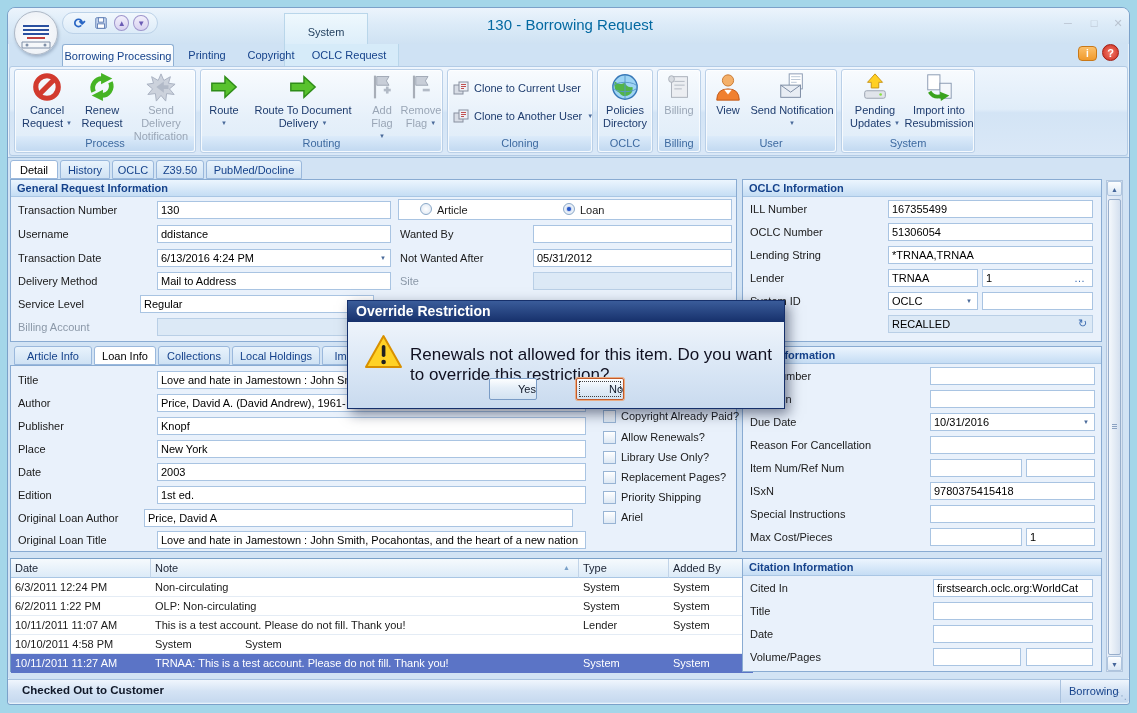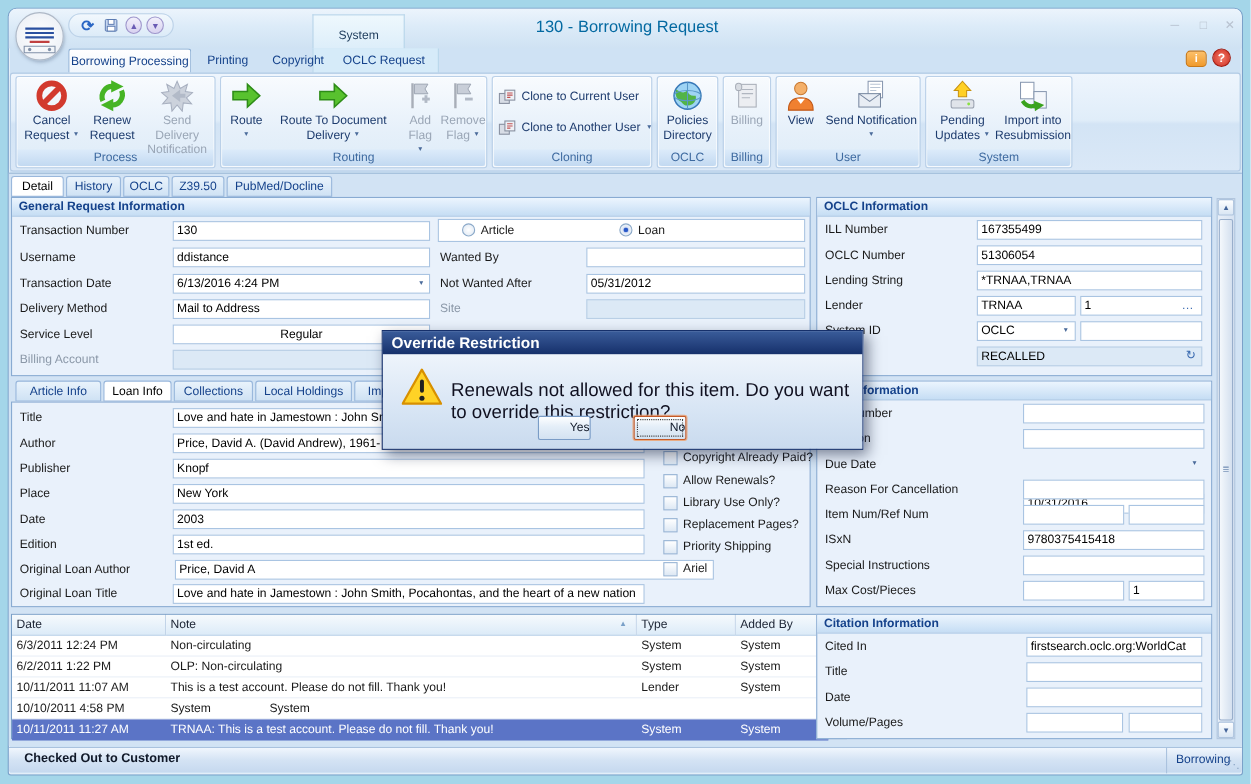--- a/index.html
+++ b/index.html
@@ -275,21 +275,21 @@
   <span class="lbl" style="left:18px;top:201px">Transaction Number</span>
   <input class="fld" style="left: 157px; top: 201px; width: 234px;" value="130">
   <span class="lbl" style="left:18px;top:225px">Username</span>
   <input class="fld" style="left: 157px; top: 225px; width: 234px;" value="ddistance">
   <span class="lbl" style="left:18px;top:249px">Transaction Date</span>
   <input class="fld" style="left: 157px; top: 249px; width: 234px;" value="6/13/2016 4:24 PM">
   <span class="dd" style="left:377px;top:251px">▼</span>
   <span class="lbl" style="left:18px;top:272px">Delivery Method</span>
   <input class="fld" style="left: 157px; top: 272px; width: 234px;" value="Mail to Address">
   <span class="lbl" style="left:18px;top:295px">Service Level</span>
-  <input class="fld" style="left: 157px; top: 295px; width: 234px; text-align: center;" value="Regular">
+  <input class="fld" style="left: 140px; top: 295px; width: 234px;" value="Regular">
   <span class="lbl dim" style="left:18px;top:318px">Billing Account</span>
   <input class="fld dis" style="left: 157px; top: 318px; width: 234px;" value="">
 
   <div class="fld" style="left:398px;top:199px;width:334px;height:21px"></div>
   <span class="rb" style="left:420px;top:203px"></span>
   <span class="lbl" style="left:437px;top:201px">Article</span>
   <span class="rb sel" style="left:563px;top:203px"></span>
   <span class="lbl" style="left:580px;top:201px">Loan</span>
   <span class="lbl" style="left:400px;top:225px">Wanted By</span>
   <input class="fld" style="left: 533px; top: 225px; width: 199px;" value="">
@@ -332,21 +332,21 @@
   <input class="fld" style="left: 157px; top: 394px; width: 429px;" value="Price, David A. (David Andrew), 1961-">
   <span class="lbl" style="left:18px;top:417px">Publisher</span>
   <input class="fld" style="left: 157px; top: 417px; width: 429px;" value="Knopf">
   <span class="lbl" style="left:18px;top:440px">Place</span>
   <input class="fld" style="left: 157px; top: 440px; width: 429px;" value="New York">
   <span class="lbl" style="left:18px;top:463px">Date</span>
   <input class="fld" style="left: 157px; top: 463px; width: 429px;" value="2003">
   <span class="lbl" style="left:18px;top:486px">Edition</span>
   <input class="fld" style="left: 157px; top: 486px; width: 429px;" value="1st ed.">
   <span class="lbl" style="left:18px;top:509px">Original Loan Author</span>
-  <input class="fld" style="left: 159px; top: 509px; width: 490px;" value="Price, David A">
+  <input class="fld" style="left: 144px; top: 509px; width: 429px;" value="Price, David A">
   <span class="lbl" style="left:18px;top:531px">Original Loan Title</span>
   <input class="fld" style="left: 157px; top: 531px; width: 429px;" value="Love and hate in Jamestown : John Smith, Pocahontas, and the heart of a new nation">
 
   <span class="cb" style="left:603px;top:410px"></span>
   <span class="cblbl" style="left:621px;top:410px">Copyright Already Paid?</span>
   <span class="cb" style="left:603px;top:431px"></span>
   <span class="cblbl" style="left:621px;top:431px">Allow Renewals?</span>
   <span class="cb" style="left:603px;top:451px"></span>
   <span class="cblbl" style="left:621px;top:451px">Library Use Only?</span>
   <span class="cb" style="left:603px;top:471px"></span>
@@ -357,21 +357,21 @@
   <span class="cblbl" style="left:621px;top:511px">Ariel</span>
 
   <div class="panel" style="left:742px;top:346px;width:360px;height:206px">
     <div class="phead">Item Information</div>
   </div>
   <span class="lbl" style="left:750px;top:367px">Call Number</span>
   <input class="fld" style="left: 930px; top: 367px; width: 165px;" value="">
   <span class="lbl" style="left:750px;top:390px">Location</span>
   <input class="fld" style="left: 930px; top: 390px; width: 165px;" value="">
   <span class="lbl" style="left:750px;top:413px">Due Date</span>
-  <input class="fld" style="left: 930px; top: 413px; width: 165px; margin-top: 36px;" value="10/31/2016">
+  <input class="fld" style="left: 930px; top: 413px; width: 165px;" value="10/31/2016">
   <span class="dd" style="left:1080px;top:415px">▼</span>
   <span class="lbl" style="left:750px;top:436px">Reason For Cancellation</span>
   <input class="fld" style="left: 930px; top: 436px; width: 165px;" value="">
   <span class="lbl" style="left:750px;top:459px">Item Num/Ref Num</span>
   <input class="fld" style="left: 930px; top: 459px; width: 92px;" value="">
   <input class="fld" style="left: 1026px; top: 459px; width: 69px;" value="">
   <span class="lbl" style="left:750px;top:482px">ISxN</span>
   <input class="fld" style="left: 930px; top: 482px; width: 165px;" value="9780375415418">
   <span class="lbl" style="left:750px;top:505px">Special Instructions</span>
   <input class="fld" style="left: 930px; top: 505px; width: 165px;" value="">

